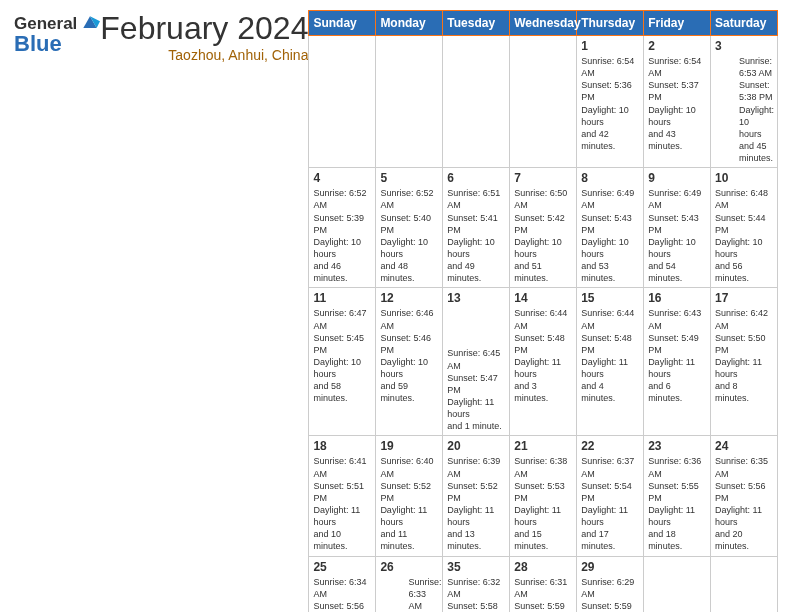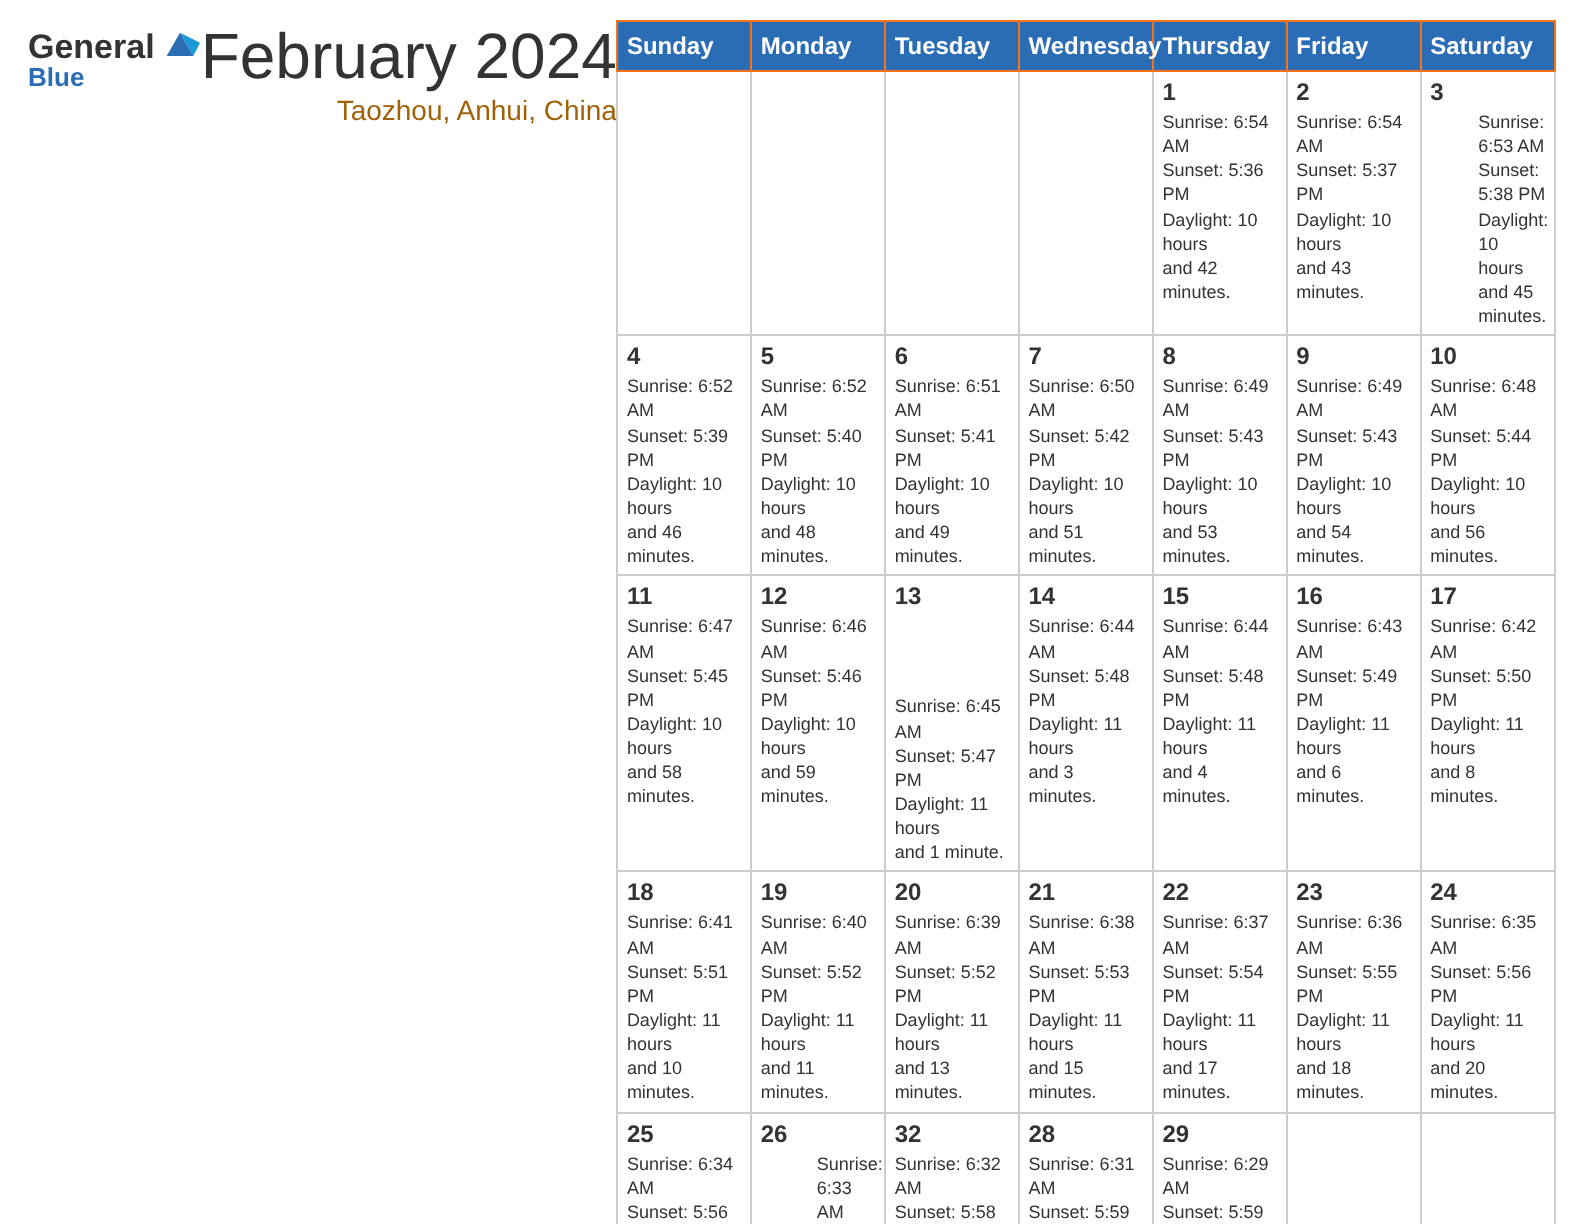--- a/index.html
+++ b/index.html
@@ -95,21 +95,21 @@
   <div class="header">
     <div class="logo">
       <div>
         <div style="display:flex;align-items:center;">
           <span class="logo-general" style="font-size:17px;font-weight:bold;">General</span>
           <svg class="logo-icon" viewBox="0 0 24 24" style="margin-left:3px;margin-top:-2px;">
             <polygon points="4,18 12,4 20,18" fill="#2a6db5"></polygon>
             <polygon points="12,4 20,18 24,10" fill="#1a9ad7"></polygon>
           </svg>
         </div>
-        <div class="logo-blue" style="font-size:13px;font-weight:bold;margin-top:-3px;">Blue</div>
+        <div class="logo-blue" style="font-size:22px;font-weight:bold;margin-top:-3px;">Blue</div>
       </div>
     </div>
     <div class="title-block">
       <div class="month-title">February 2024</div>
       <div class="location">Taozhou, Anhui, China</div>
     </div>
   </div>
 
   <table class="calendar">
     <thead>
@@ -313,21 +313,21 @@
 and 22 minutes.</div>
           </td>
           <td>
             <span class="day-number">26</span>
             <div class="day-info" style="white-space: pre-line; margin-left: 28px;">Sunrise: 6:33 AM
 Sunset: 5:57 PM
 Daylight: 11 hours
 and 24 minutes.</div>
           </td>
           <td>
-            <span class="day-number">32</span>
+            <span class="day-number">35</span>
             <div class="day-info" style="white-space: pre-line;">Sunrise: 6:32 AM
 Sunset: 5:58 PM
 Daylight: 11 hours
 and 26 minutes.</div>
           </td>
           <td>
             <span class="day-number">28</span>
             <div class="day-info" style="white-space: pre-line;">Sunrise: 6:31 AM
 Sunset: 5:59 PM
 Daylight: 11 hours

